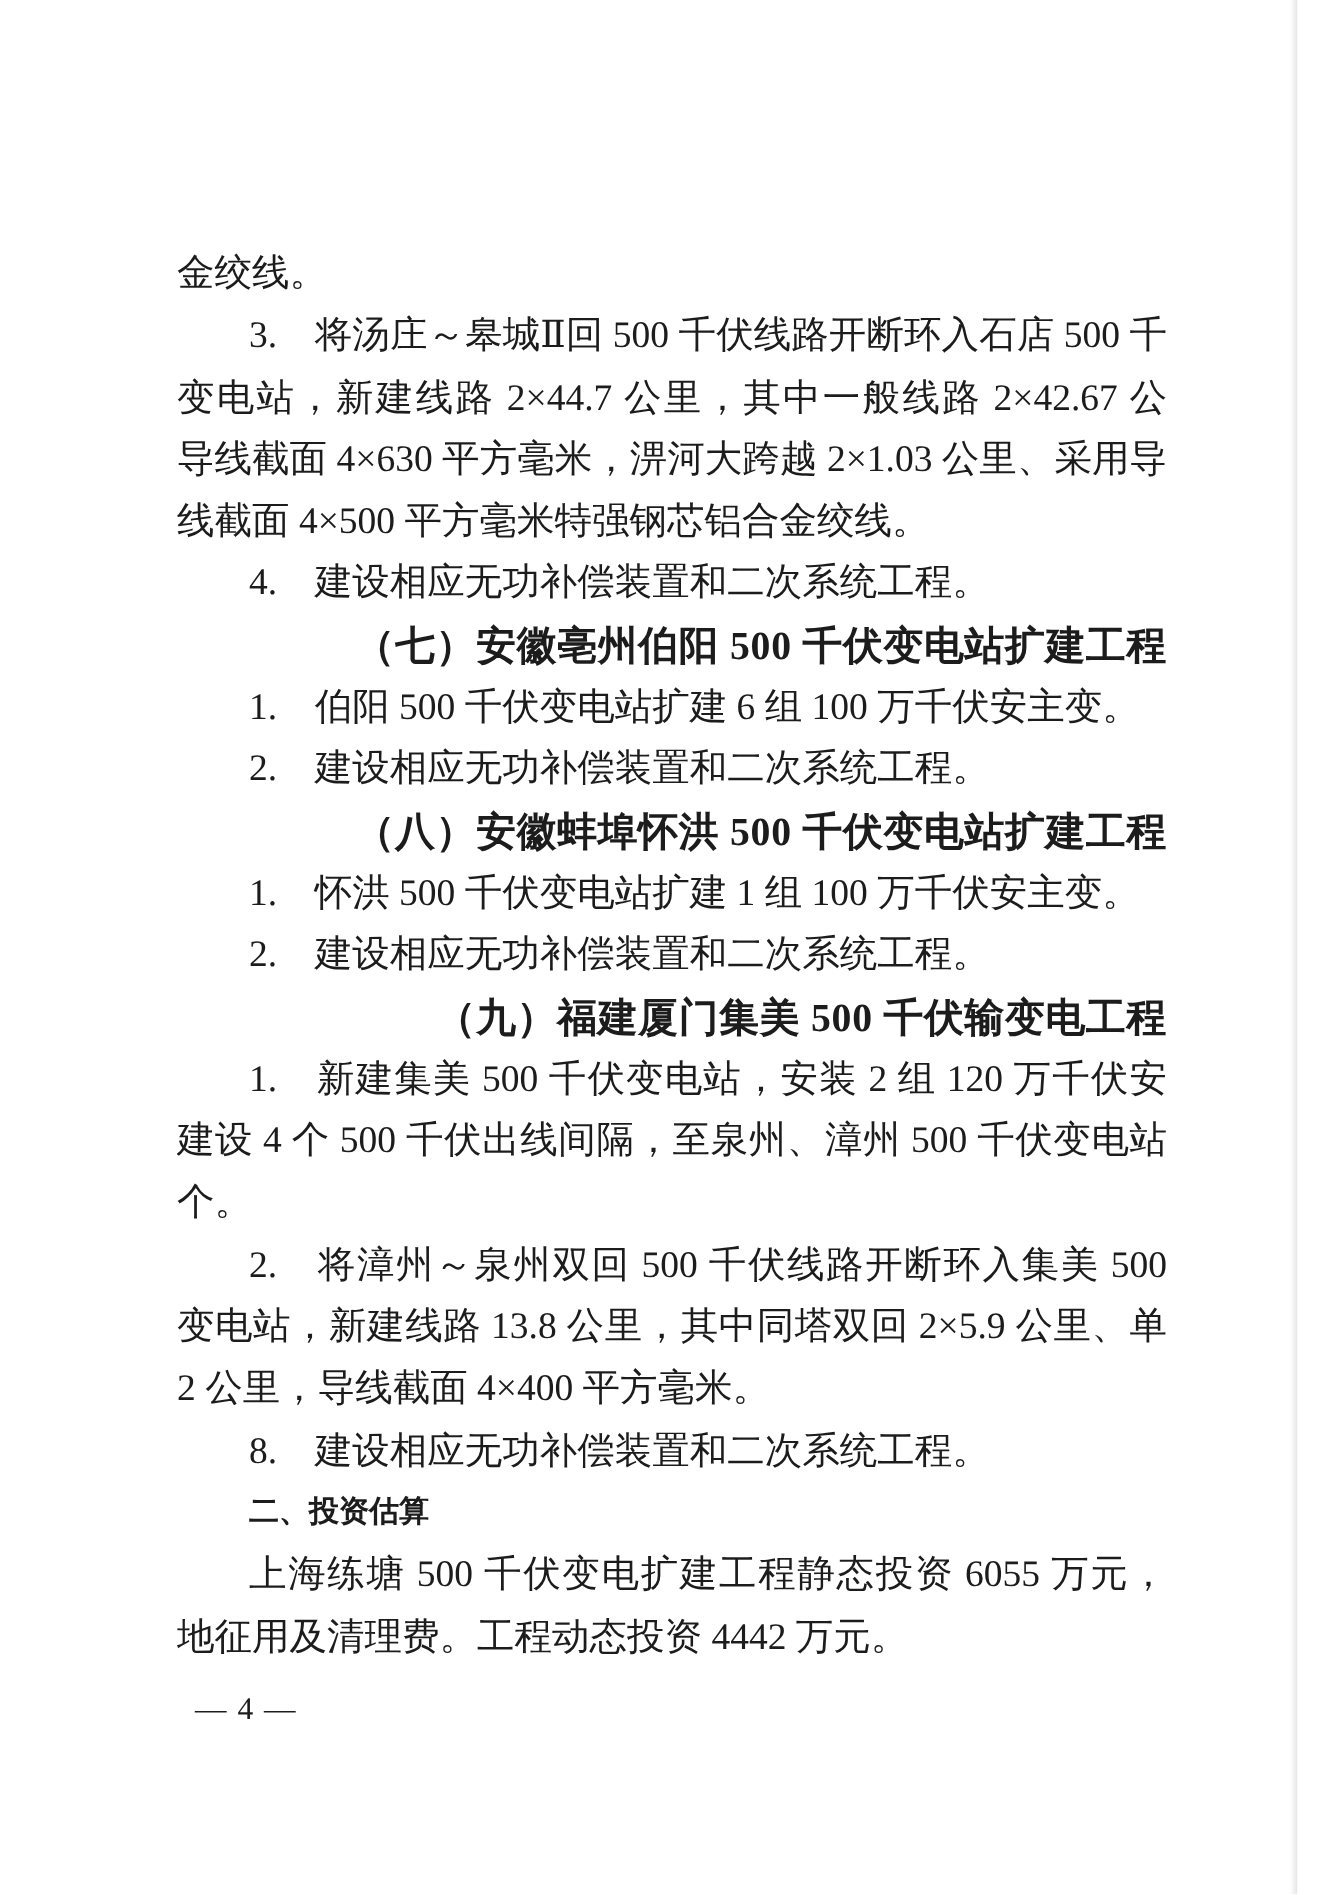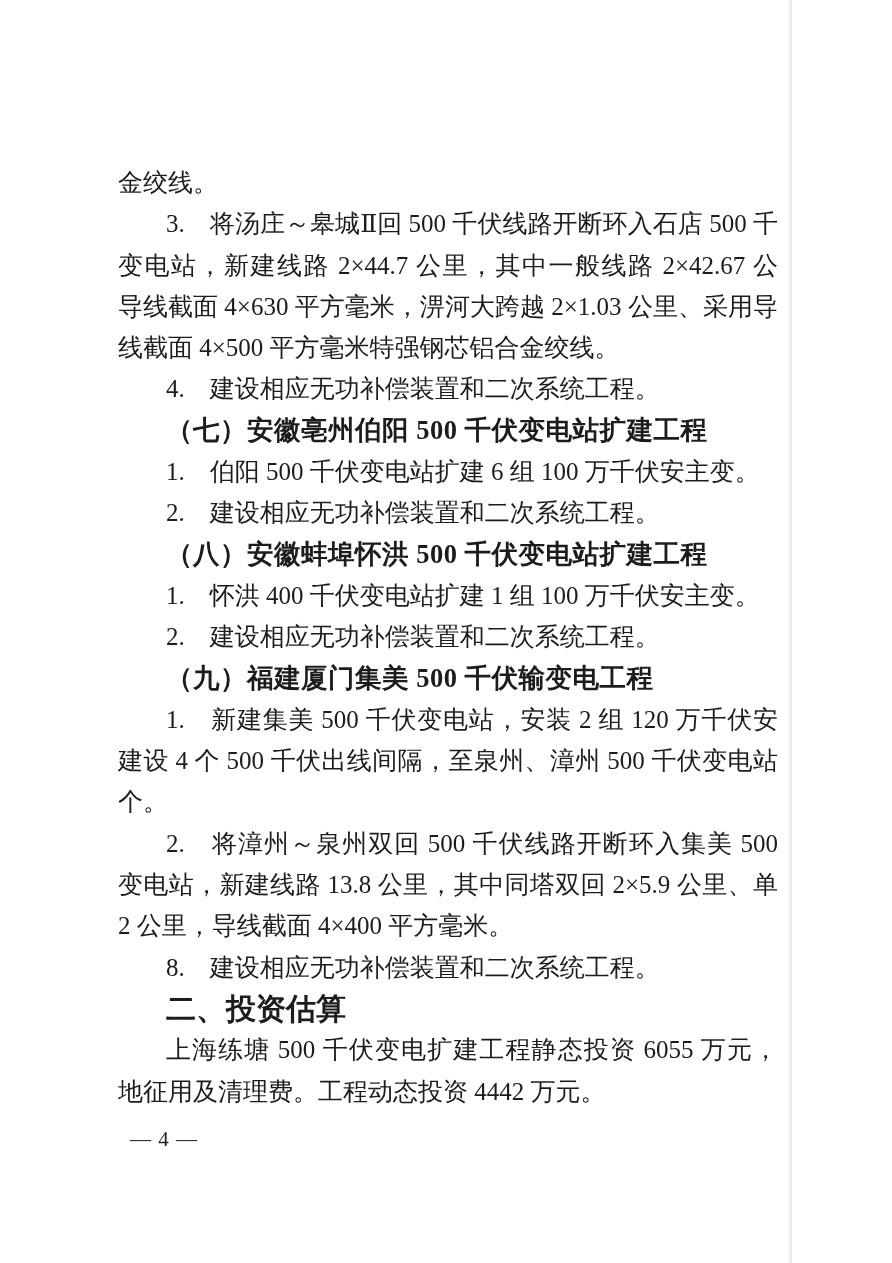--- a/index.html
+++ b/index.html
@@ -2,21 +2,21 @@
 <html><head>
 <meta charset="utf-8">
 <style>
   html, body {
     margin: 0;
     padding: 0;
     background: #ffffff;
   }
   .page {
     position: relative;
-    width: 792px;
+    width: 865px;
     height: 1263px;
     background: #ffffff;
     overflow: hidden;
     font-family: "Liberation Serif", "DejaVu Serif", serif;
     color: #1c1c1c;
   }
   
   .scan-edge {
     position: absolute;
     right: 0;
@@ -43,25 +43,26 @@
     padding-left: 48px;
   }
   .line.justify {
     text-align: justify;
     text-align-last: justify;
   }
   .line.heading-bold {
     font-weight: 700;
     font-size: 26.5px;
     letter-spacing: 0.5px;
+    text-align: right;
   }
   .line.heading-sans {
     font-family: "Liberation Sans", "DejaVu Sans", sans-serif;
     font-weight: 700;
-    font-size: 30px;
+    font-size: 20px;
   }
   .page-number {
     position: absolute;
     left: 130px;
     top: 1124px;
     height: 30px;
     line-height: 30px;
     font-size: 21px;
     letter-spacing: 1px;
     color: #1c1c1c;
@@ -75,21 +76,21 @@
       <div class="line">金绞线。</div>
       <div class="line indent justify">3.　将汤庄～皋城Ⅱ回 500 千伏线路开断环入石店 500 千伏</div>
       <div class="line justify">变电站，新建线路 2×44.7 公里，其中一般线路 2×42.67 公里、</div>
       <div class="line justify">导线截面 4×630 平方毫米，淠河大跨越 2×1.03 公里、采用导</div>
       <div class="line">线截面 4×500 平方毫米特强钢芯铝合金绞线。</div>
       <div class="line indent">4.　建设相应无功补偿装置和二次系统工程。</div>
       <div class="line indent heading-bold">（七）安徽亳州伯阳 500 千伏变电站扩建工程</div>
       <div class="line indent">1.　伯阳 500 千伏变电站扩建 6 组 100 万千伏安主变。</div>
       <div class="line indent">2.　建设相应无功补偿装置和二次系统工程。</div>
       <div class="line indent heading-bold">（八）安徽蚌埠怀洪 500 千伏变电站扩建工程</div>
-      <div class="line indent">1.　怀洪 400 千伏变电站扩建 1 组 100 万千伏安主变。</div>
+      <div class="line indent">1.　怀洪 500 千伏变电站扩建 1 组 100 万千伏安主变。</div>
       <div class="line indent">2.　建设相应无功补偿装置和二次系统工程。</div>
       <div class="line indent heading-bold">（九）福建厦门集美 500 千伏输变电工程</div>
       <div class="line indent justify">1.　新建集美 500 千伏变电站，安装 2 组 120 万千伏安主变，</div>
       <div class="line justify">建设 4 个 500 千伏出线间隔，至泉州、漳州 500 千伏变电站各 2</div>
       <div class="line">个。</div>
       <div class="line indent justify">2.　将漳州～泉州双回 500 千伏线路开断环入集美 500 千伏</div>
       <div class="line justify">变电站，新建线路 13.8 公里，其中同塔双回 2×5.9 公里、单回</div>
       <div class="line">2 公里，导线截面 4×400 平方毫米。</div>
       <div class="line indent">8.　建设相应无功补偿装置和二次系统工程。</div>
       <div class="line indent heading-sans">二、投资估算</div>

